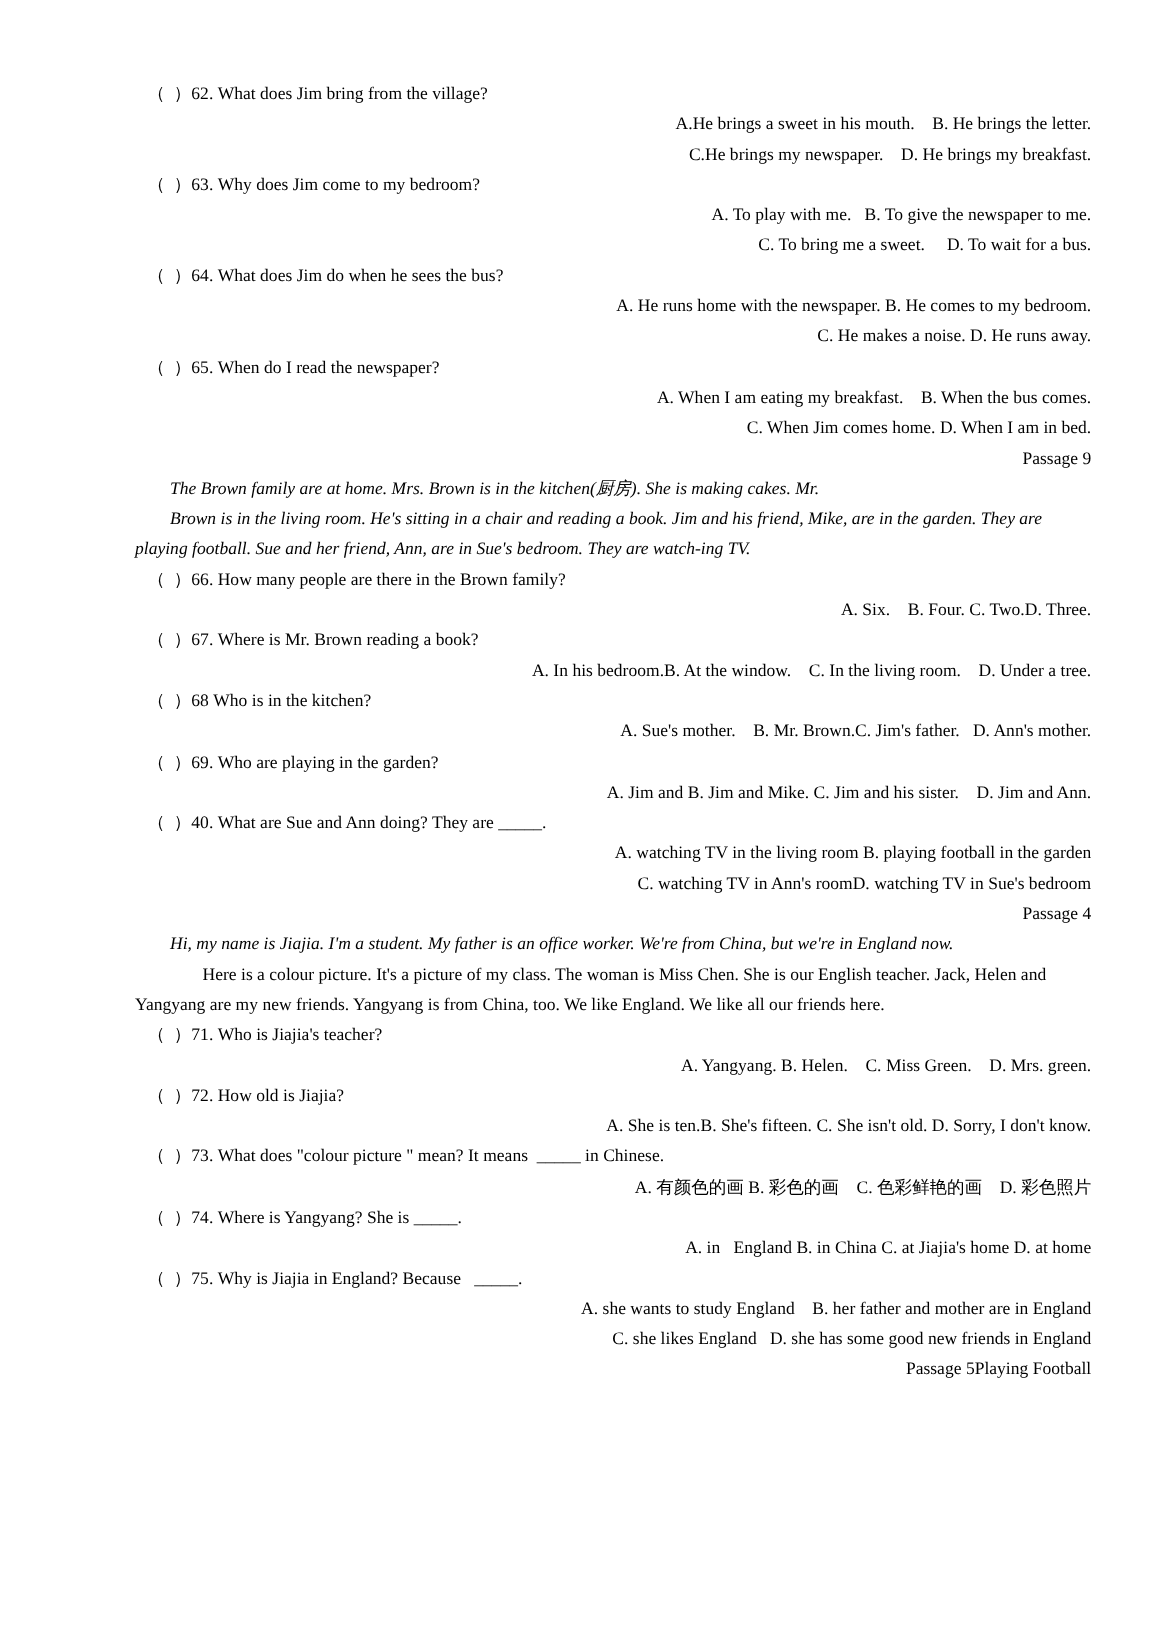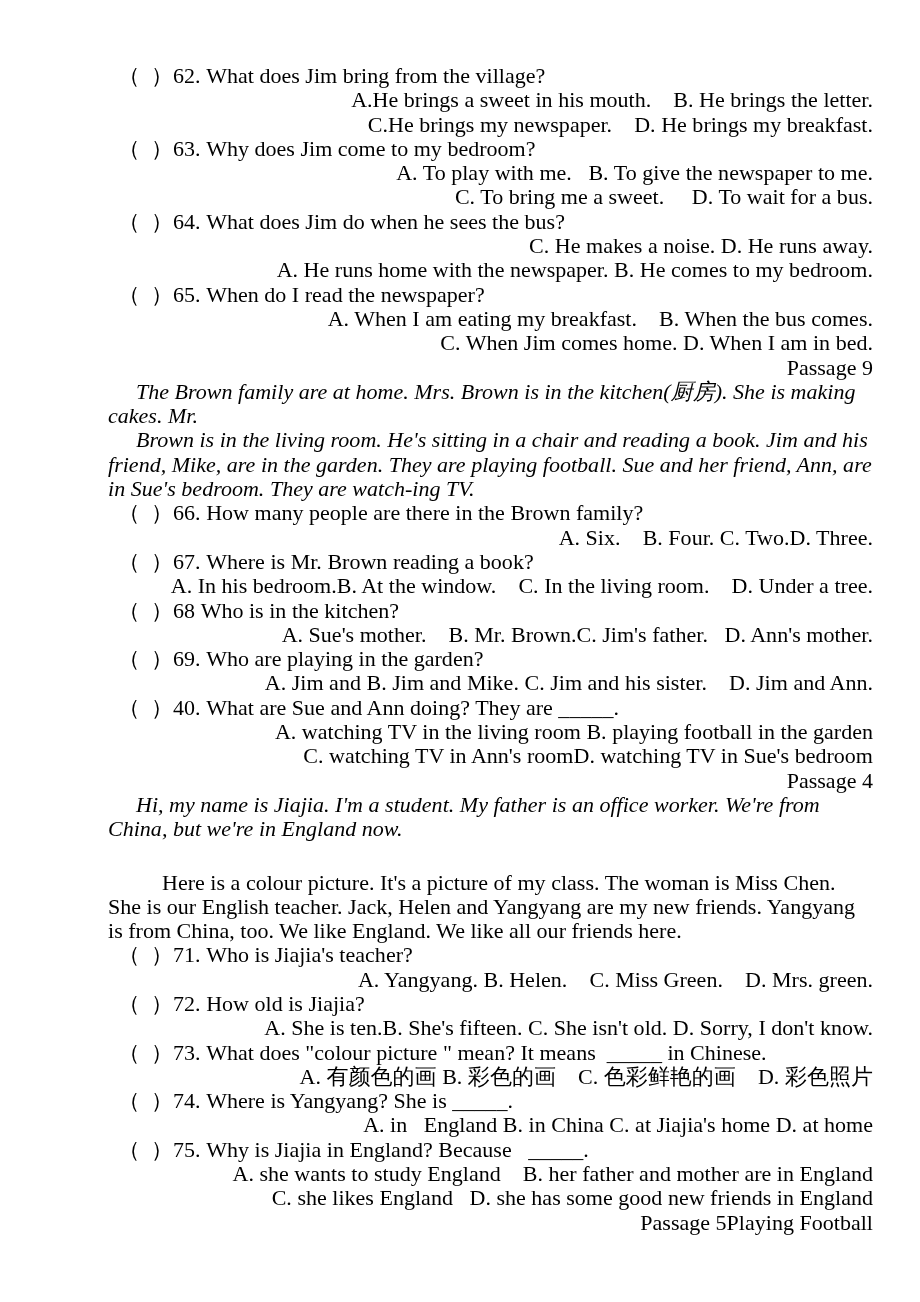--- a/index.html
+++ b/index.html
@@ -24,21 +24,21 @@
     height: 1302px;
     background: #ffffff;
   }
   .content {
     position: absolute;
     left: 108px;
     top: 64px;
     width: 765px;
   }
   .ln {
-    font-size: 22px;
+    font-size: 14px;
     line-height: 24.3px;
     white-space: pre-wrap;
     letter-spacing: 0.02px;
     text-align: left;
   }
   
   .q {
     text-indent: 10px;
   }
   
@@ -46,37 +46,36 @@
     text-indent: 0;
     text-align: right;
   }
   
   .para {
     text-indent: 28px;
     font-style: italic;
   }
   .para-deep {
     text-indent: 54px;
-    margin-top: 29px;
   }
 </style>
 </head>
 <body>
 
 <div class="page">
   <div class="content" id="body-root">
       <div class="ln q">（  ）62. What does Jim bring from the village?</div>
       <div class="ln opt">A.He brings a sweet in his mouth.    B. He brings the letter.</div>
       <div class="ln opt">C.He brings my newspaper.    D. He brings my breakfast.</div>
       <div class="ln q">（  ）63. Why does Jim come to my bedroom?</div>
       <div class="ln opt">A. To play with me.   B. To give the newspaper to me.</div>
       <div class="ln opt">C. To bring me a sweet.     D. To wait for a bus.</div>
       <div class="ln q">（  ）64. What does Jim do when he sees the bus?</div>
+      <div class="ln opt">A. He runs home with the newspaper. B. He comes to my bedroom.</div>
       <div class="ln opt">C. He makes a noise. D. He runs away.</div>
-      <div class="ln opt">A. He runs home with the newspaper. B. He comes to my bedroom.</div>
       <div class="ln q">（  ）65. When do I read the newspaper?</div>
       <div class="ln opt">A. When I am eating my breakfast.    B. When the bus comes.</div>
       <div class="ln opt">C. When Jim comes home. D. When I am in bed.</div>
       <div class="ln plain">Passage 9</div>
       <div class="ln para">The Brown family are at home. Mrs. Brown is in the kitchen(厨房). She is making cakes. Mr.</div>
       <div class="ln para">Brown is in the living room. He's sitting in a chair and reading a book. Jim and his friend, Mike, are in the garden. They are playing football. Sue and her friend, Ann, are in Sue's bedroom. They are watch-ing TV.</div>
       <div class="ln q">（  ）66. How many people are there in the Brown family?</div>
       <div class="ln opt">A. Six.    B. Four. C. Two.D. Three.</div>
       <div class="ln q">（  ）67. Where is Mr. Brown reading a book?</div>
       <div class="ln opt">A. In his bedroom.B. At the window.    C. In the living room.    D. Under a tree.</div>

